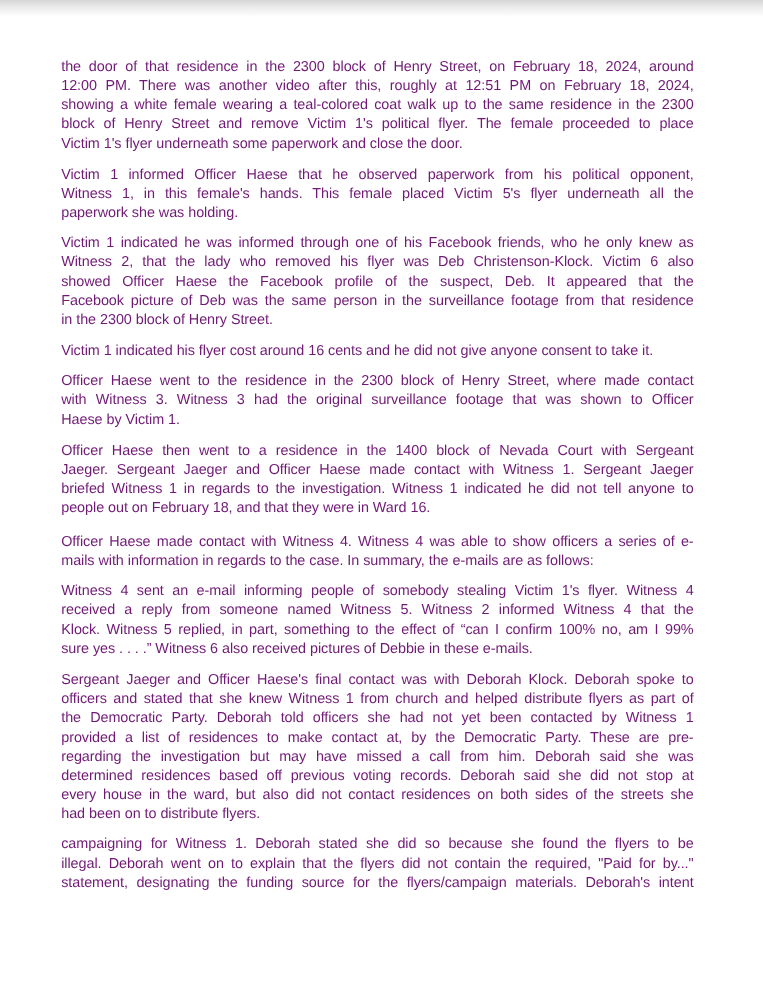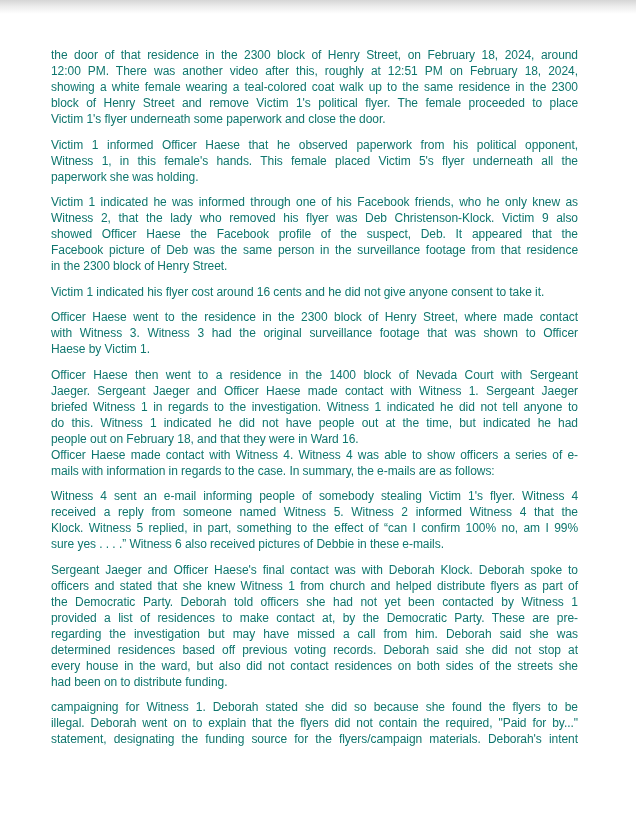--- a/index.html
+++ b/index.html
@@ -9,25 +9,25 @@
     position: relative;
   }
   .top-shade {
     position: absolute; left: 0; top: 0; width: 636px; height: 14px;
     background: linear-gradient(to bottom, #d6d6d6 0%, #ececec 45%, #ffffff 100%);
   }
   .page {
     position: absolute; left: 51px; top: 47px; width: 527px;
     font-family: "Liberation Sans", sans-serif;
     font-size: 12px;
-    color: #0f766e;
+    color: #701a75;
     letter-spacing: -0.05px;
   }
   .para { margin: 0 0 9.5px 0; }
-  .para.gap-lg { margin-bottom: 0; }
+  .para.gap-lg { margin-bottom: 12px; }
   .line {
     display: block; height: 16px; line-height: 16px;
     text-align: justify; text-align-last: justify;
     white-space: nowrap; overflow: visible;
   }
   .line.last { text-align-last: left; }
 </style>
 </head>
 <body>
 
@@ -41,58 +41,57 @@
       <span class="line">block of Henry Street and remove Victim 1's political flyer.  The female proceeded to place</span>
       <span class="line last">Victim 1's flyer underneath some paperwork and close the door.</span>
     </div>
     <div class="para">
       <span class="line">Victim 1 informed Officer Haese that he observed paperwork from his political opponent,</span>
       <span class="line">Witness 1, in this female's hands. This female placed Victim 5's flyer underneath all the</span>
       <span class="line last">paperwork she was holding.</span>
     </div>
     <div class="para">
       <span class="line">Victim 1 indicated he was informed through one of his Facebook friends, who he only knew as</span>
-      <span class="line">Witness 2, that the lady who removed his flyer was Deb Christenson-Klock. Victim 9 also</span>
+      <span class="line">Witness 2, that the lady who removed his flyer was Deb Christenson-Klock. Victim 6 also</span>
       <span class="line">showed Officer Haese the Facebook profile of the suspect, Deb. It appeared that the</span>
       <span class="line">Facebook picture of Deb was the same person in the surveillance footage from that residence</span>
       <span class="line last">in the 2300 block of Henry Street.</span>
     </div>
     <div class="para">
       <span class="line last">Victim 1 indicated his flyer cost around 16 cents and he did not give anyone consent to take it.</span>
     </div>
     <div class="para">
       <span class="line">Officer Haese went to the residence in the 2300 block of Henry Street, where made contact</span>
       <span class="line">with Witness 3. Witness 3 had the original surveillance footage that was shown to Officer</span>
       <span class="line last">Haese by Victim 1.</span>
     </div>
     <div class="para gap-lg">
       <span class="line">Officer Haese then went to a residence in the 1400 block of Nevada Court with Sergeant</span>
       <span class="line">Jaeger.  Sergeant Jaeger and Officer Haese made contact with Witness 1.  Sergeant Jaeger</span>
       <span class="line">briefed Witness 1 in regards to the investigation. Witness 1 indicated he did not tell anyone to</span>
-      <span class="line">do this.  Witness 1 indicated he did not have people out at the time, but indicated he had</span>
       <span class="line last">people out on February 18, and that they were in Ward 16.</span>
     </div>
     <div class="para">
       <span class="line">Officer Haese made contact with Witness 4.  Witness 4 was able to show officers a series of e-</span>
       <span class="line last">mails with information in regards to the case.  In summary, the e-mails are as follows:</span>
     </div>
     <div class="para">
       <span class="line">Witness 4 sent an e-mail informing people of somebody stealing Victim 1's flyer. Witness 4</span>
       <span class="line">received a reply from someone named Witness 5. Witness 2 informed Witness 4 that the</span>
       <span class="line">Klock.  Witness 5 replied, in part, something to the effect of “can I confirm 100% no, am I 99%</span>
       <span class="line last">sure yes . . . .”  Witness 6 also received pictures of Debbie in these e-mails.</span>
     </div>
     <div class="para">
       <span class="line">Sergeant Jaeger and Officer Haese's final contact was with Deborah Klock. Deborah spoke to</span>
       <span class="line">officers and stated that she knew Witness 1 from church and helped distribute flyers as part of</span>
       <span class="line">the Democratic Party. Deborah told officers she had not yet been contacted by Witness 1</span>
       <span class="line">provided a list of residences to make contact at, by the Democratic Party. These are pre-</span>
       <span class="line">regarding the investigation but may have missed a call from him. Deborah said she was</span>
       <span class="line">determined residences based off previous voting records. Deborah said she did not stop at</span>
       <span class="line">every house in the ward, but also did not contact residences on both sides of the streets she</span>
-      <span class="line last">had been on to distribute funding.</span>
+      <span class="line last">had been on to distribute flyers.</span>
     </div>
     <div class="para">
       <span class="line">campaigning for Witness 1. Deborah stated she did so because she found the flyers to be</span>
       <span class="line">illegal. Deborah went on to explain that the flyers did not contain the required, "Paid for by..."</span>
       <span class="line">statement, designating the funding source for the flyers/campaign materials. Deborah's intent</span>
     </div>
   </div>
 
 </body></html>

